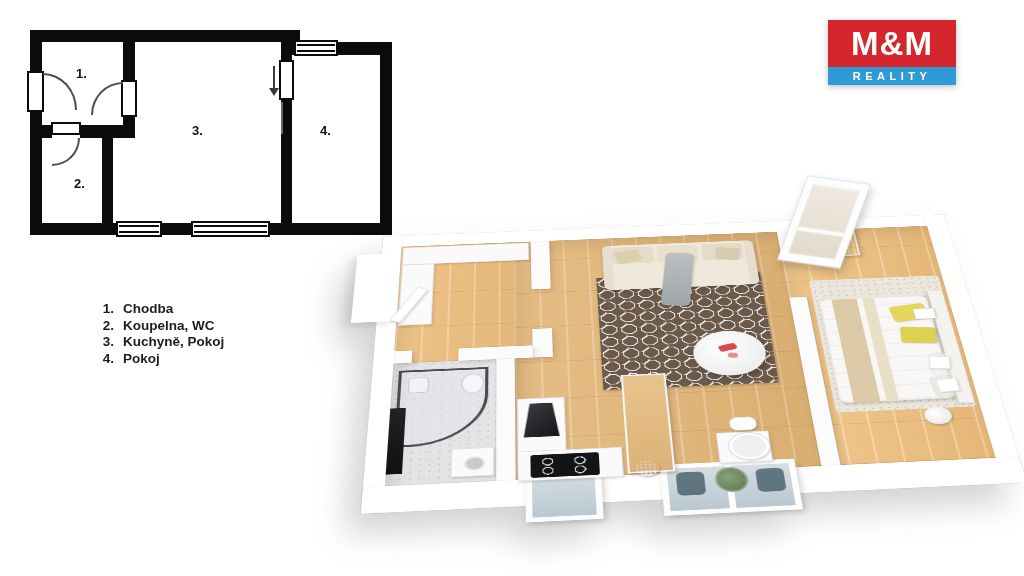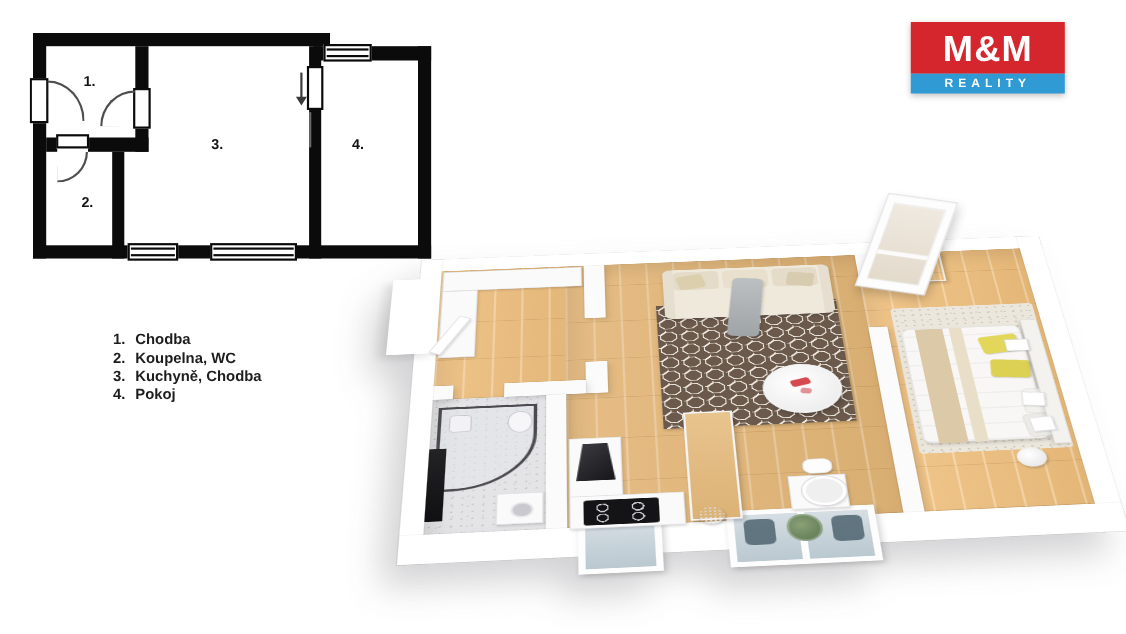--- a/index.html
+++ b/index.html
@@ -24,21 +24,21 @@
   .rlabel{position:absolute;font-size:13px;font-weight:700;color:#141414;}
   .arrowline{position:absolute;width:2px;background:#3a3a3a;}
   .arrowhead{position:absolute;width:0;height:0;border-left:5px solid transparent;border-right:5px solid transparent;border-top:8px solid #3a3a3a;}
 
   
   #legend{left:96px;top:301px;color:#1d1d1d;}
   .lrow{display:flex;line-height:16.5px;font-size:13.5px;font-weight:600;}
   .lnum{width:18px;text-align:right;margin-right:9px;}
 
   
-  #logo{left:828px;top:20px;width:140px;height:65px;filter:drop-shadow(0 2px 3px rgba(0,0,0,.25));text-decoration:underline;}
+  #logo{left:828px;top:20px;width:128px;height:65px;filter:drop-shadow(0 2px 3px rgba(0,0,0,.25));text-decoration:underline;}
   #logo .red{position:absolute;left:0;top:0;right:0;height:47px;background:#d6262d;color:#fff;
     display:flex;align-items:center;justify-content:center;font-weight:800;font-size:33px;letter-spacing:1px;}
   #logo .blue{position:absolute;left:0;top:47px;right:0;height:18px;background:#2f9ad3;color:#fff;
     display:flex;align-items:center;justify-content:center;font-weight:700;font-size:11px;letter-spacing:4.5px;}
 
   
   #scene-wrap{left:0;top:0;width:1024px;height:576px;filter:drop-shadow(-16px 20px 16px rgba(55,55,65,.22));pointer-events:none;}
   #scene{position:absolute;left:375px;top:130px;width:610px;height:440px;
     transform:perspective(2000px) rotateX(52deg) rotateZ(-4deg);transform-origin:50% 50%;}
   .wall{position:absolute;background:#fbfbfc;box-shadow:0 0 0 1px rgba(0,0,0,.05),3px 4px 6px rgba(0,0,0,.10);}
@@ -219,21 +219,21 @@
   <div class="lrow">
     <span class="lnum">1.</span>
     <span>Chodba</span>
   </div>
   <div class="lrow">
     <span class="lnum">2.</span>
     <span>Koupelna, WC</span>
   </div>
   <div class="lrow">
     <span class="lnum">3.</span>
-    <span>Kuchyně, Chodba</span>
+    <span>Kuchyně, Pokoj</span>
   </div>
   <div class="lrow">
     <span class="lnum">4.</span>
     <span>Pokoj</span>
   </div>
 </div>
 
 <div class="abs" id="logo">
   <div class="red">M&amp;M</div>
   <div class="blue">REALITY</div>

